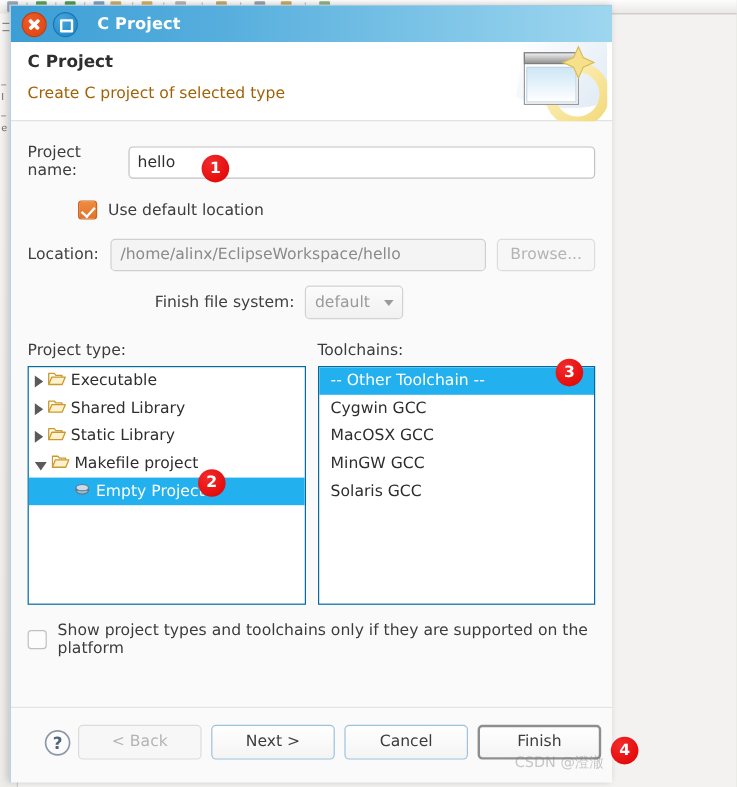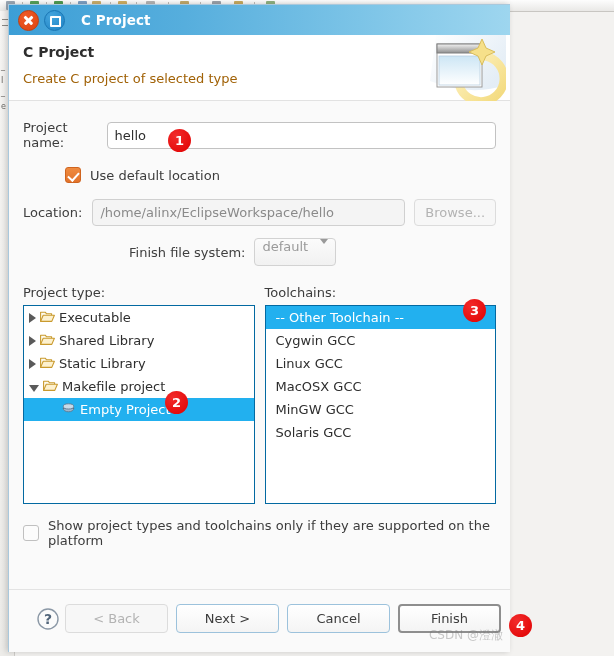--- a/index.html
+++ b/index.html
@@ -143,21 +143,21 @@
     background: linear-gradient(#ffffff, #f4f4f4);
     border: 1px solid #c6c6c6;
     border-radius: 4px;
     padding: 5px 12px;
     cursor: pointer;
     box-sizing: border-box;
   }
   .btn.disabled { color: #b3b3b3; background: #f7f7f7; border-color: #dcdcdc; }
 
   .combo {
-    display: inline-flex; 
+    display: inline-flex; align-items: center;
     background: linear-gradient(#fbfbfb, #f1f1f1);
     border: 1px solid #d2d2d2;
     border-radius: 4px;
     height: 26px;
     padding: 0 7px;
     color: #9a9a9a;
     font-size: 13px;
   }
   .combo .caret {
     margin-left: 12px;
@@ -434,23 +434,20 @@
       <div style="width:288px; margin-left:10px;">
         <div class="pane-label">Toolchains:</div>
         <div class="pane" id="tc-pane" style="height:199px;">
             <div class="list-row sel">
               <span>-- Other Toolchain --</span>
             </div>
             <div class="list-row">
               <span>Cygwin GCC</span>
             </div>
             <div class="list-row">
-              <span>Linux GCC</span>
-            </div>
-            <div class="list-row">
               <span>MacOSX GCC</span>
             </div>
             <div class="list-row">
               <span>MinGW GCC</span>
             </div>
             <div class="list-row">
               <span>Solaris GCC</span>
             </div>
           </div>
       </div>

